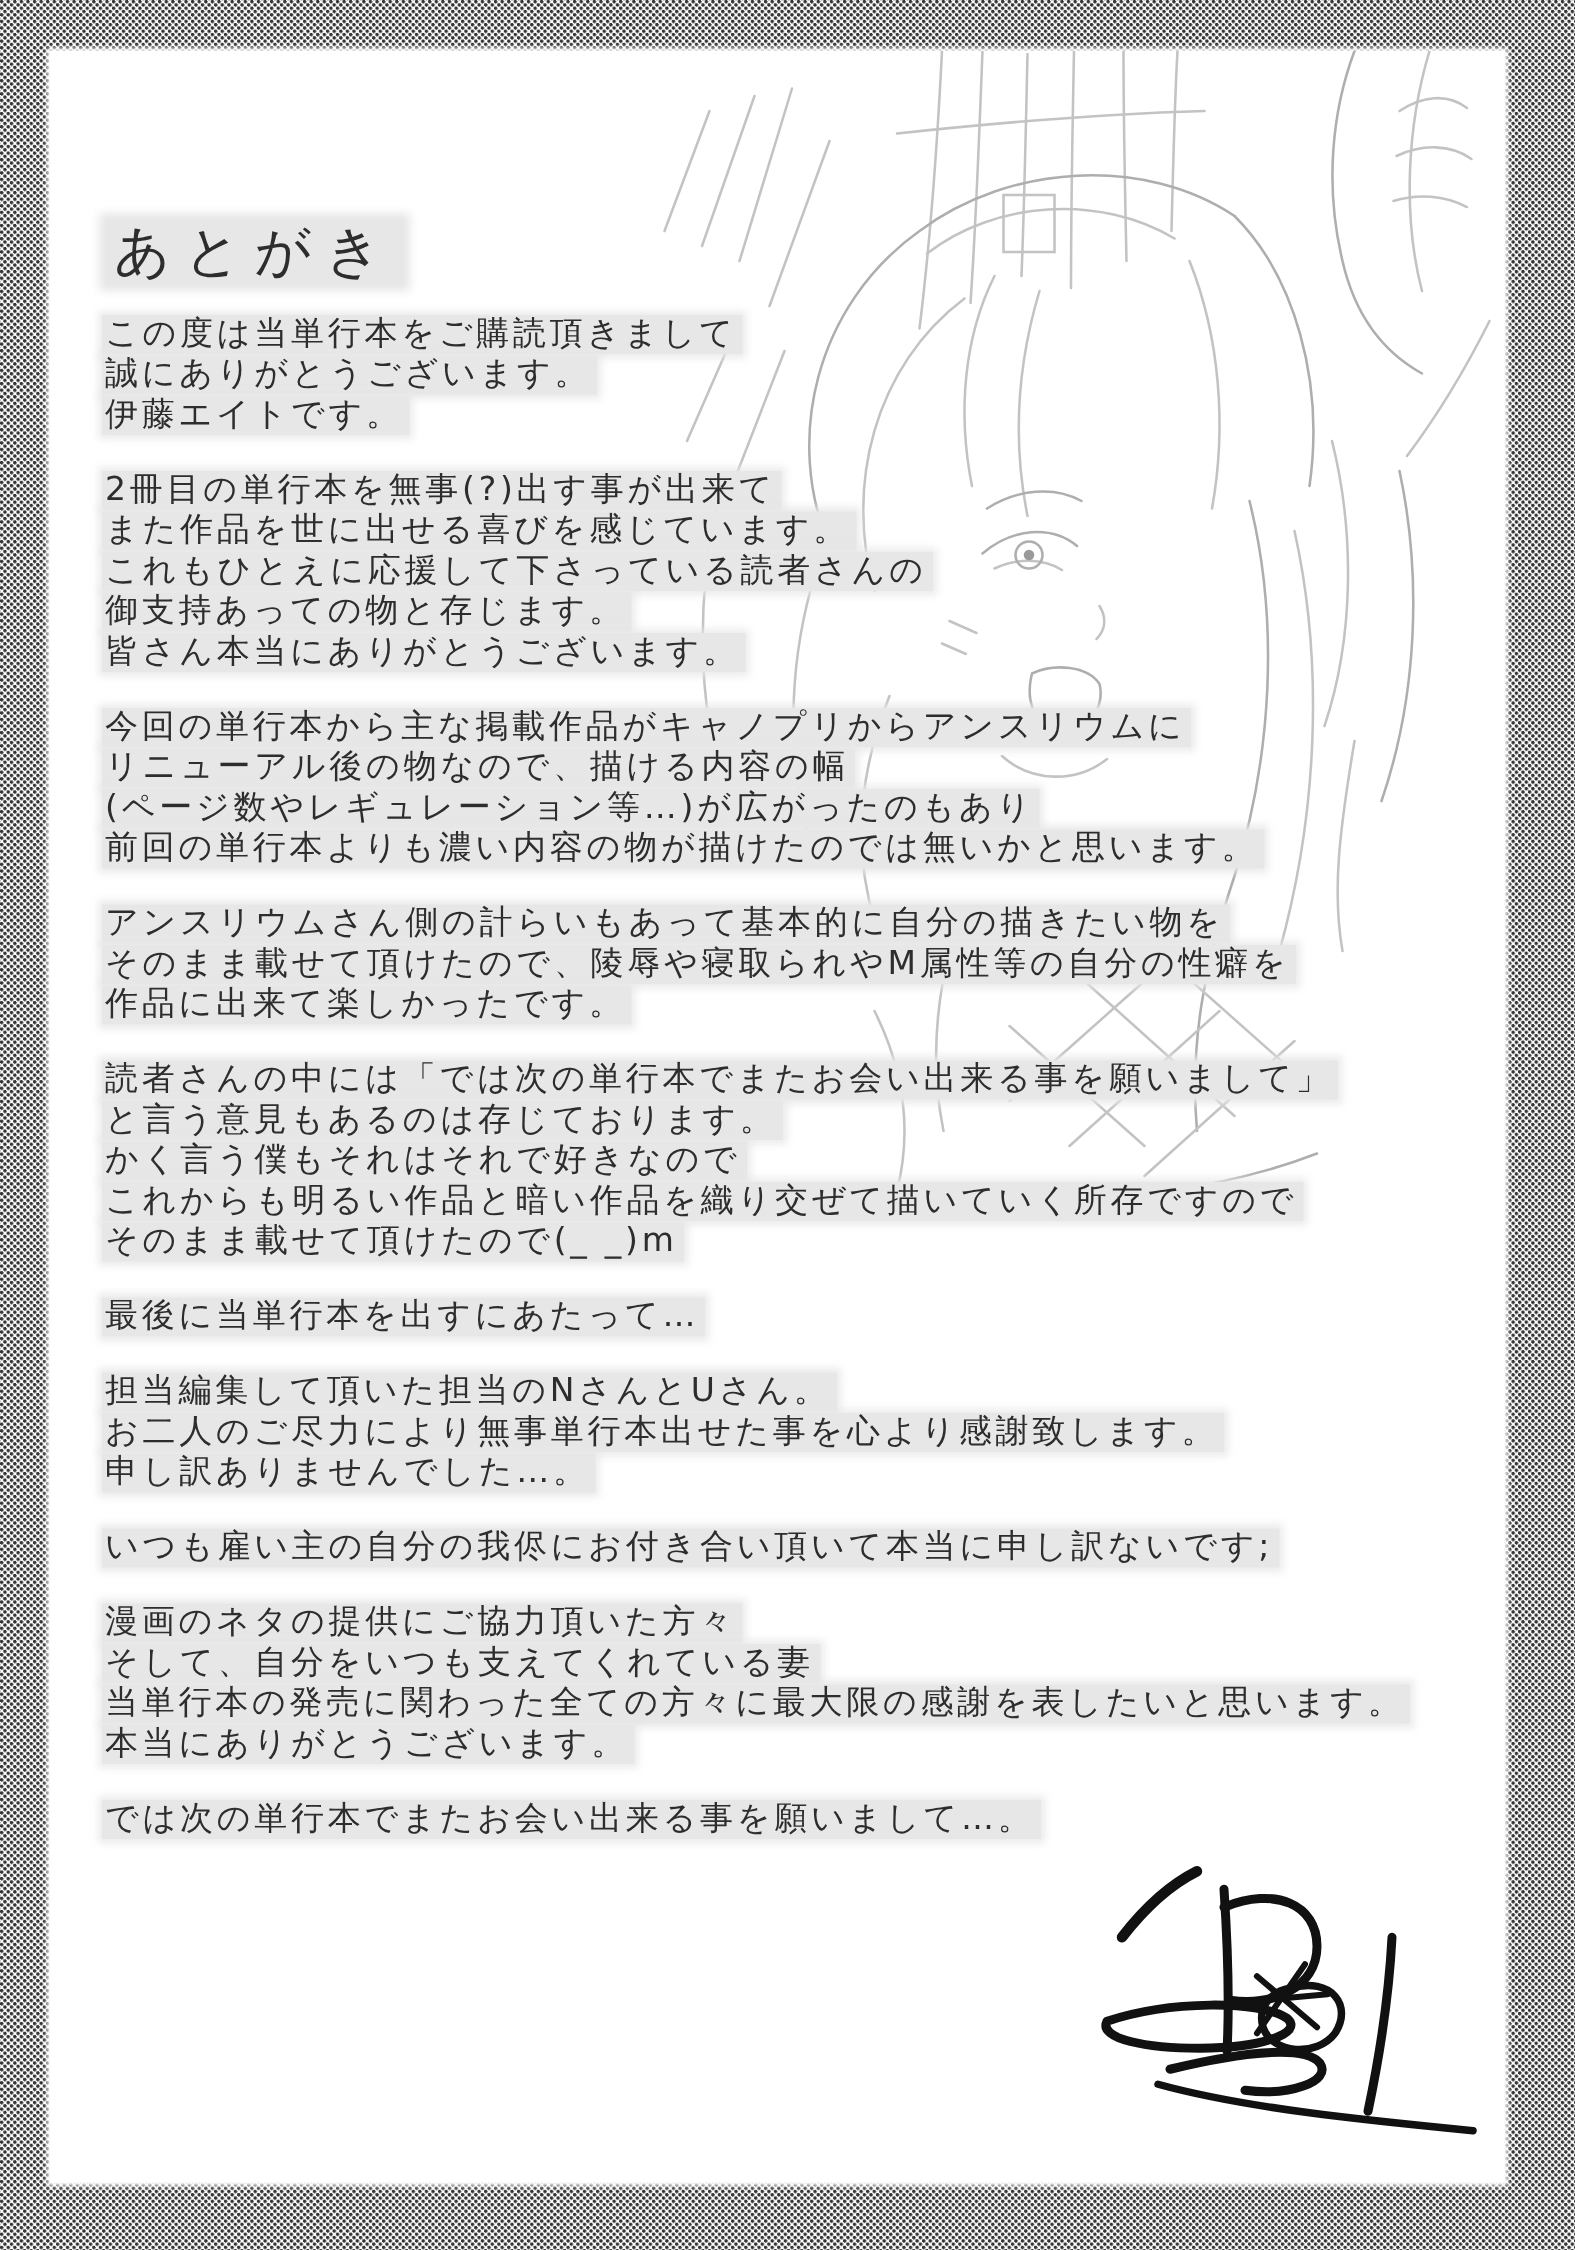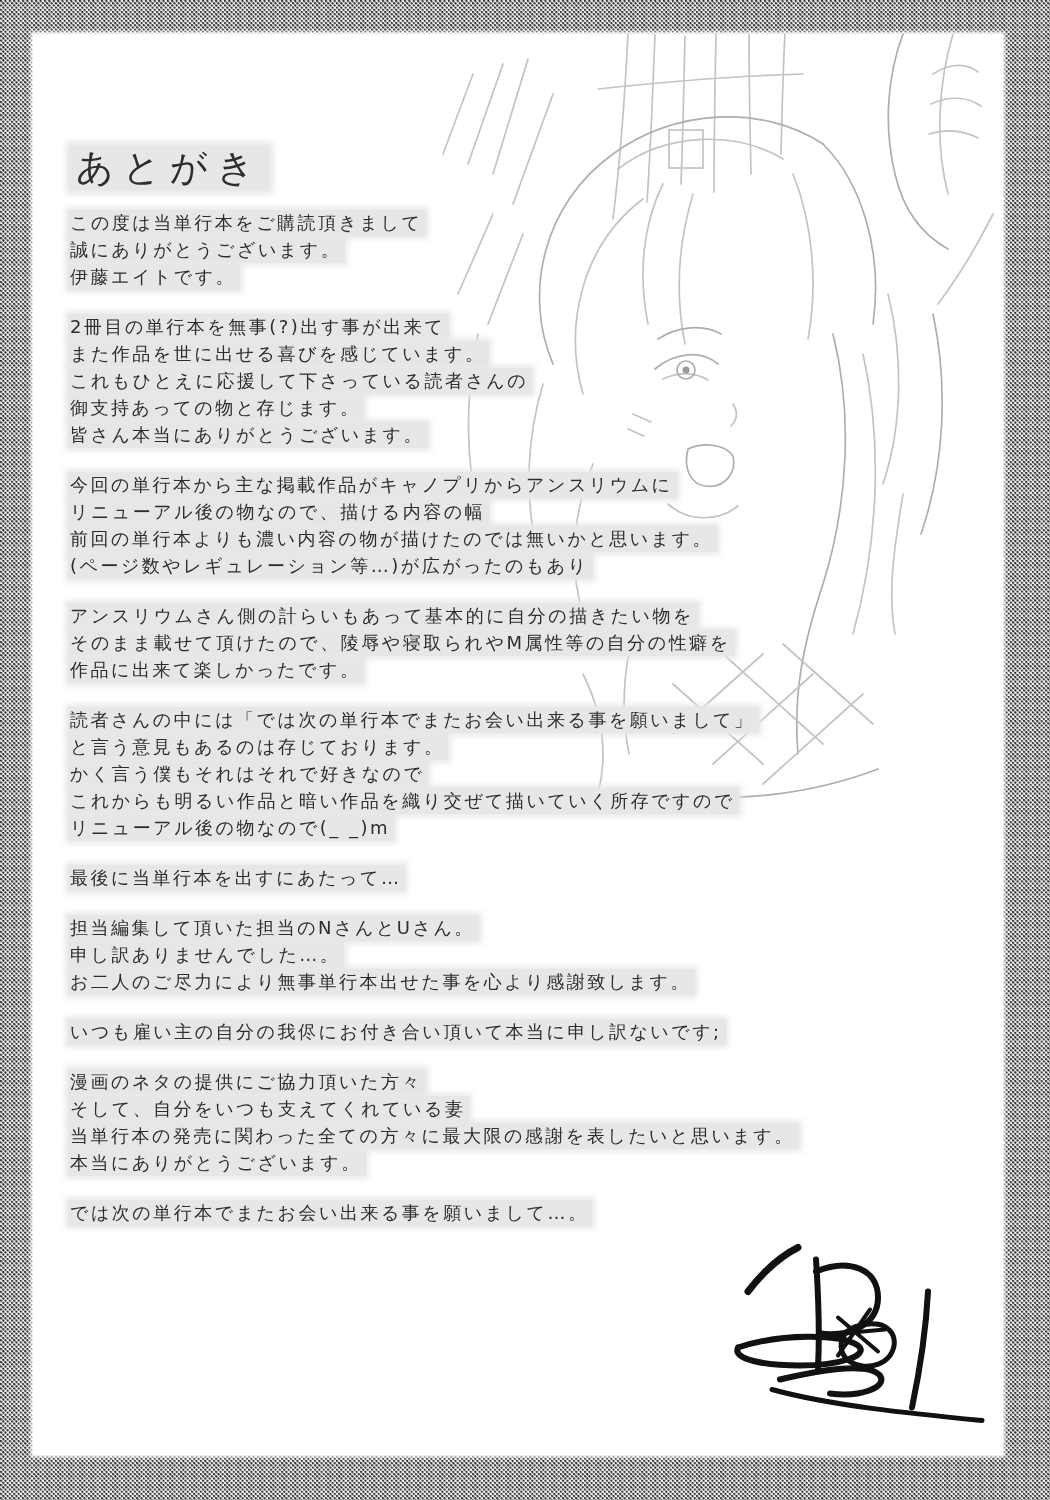--- a/index.html
+++ b/index.html
@@ -40,21 +40,21 @@
     background:var(--line-highlight,#e7e7e7);
     box-shadow:0 0 6px 4px var(--line-highlight,#e7e7e7);
     padding:0 6px;margin:0 0 20px 0;
     position:relative;z-index:2;
     font-weight:500;
   }
   .afterword-body{position:relative;z-index:2;}
   .para{margin:0 0 24px 0;}
   .line{
     display:table;white-space:nowrap;
-    font-size:18px;line-height:23px;letter-spacing:2.5px;
+    font-size:22px;line-height:23px;letter-spacing:2.5px;
     color:var(--ink,#2d2d2d);
     background:var(--line-highlight,#e7e7e7);
     box-shadow:0 0 5px 3px rgba(231,231,231,.85);
     padding:1px 4px 2px 2px;margin:0 0 1px -2px;
   }
   .signature-wrap{
     position:absolute;left:687px;top:1193px;width:285px;height:200px;z-index:2;
   }
   svg .sk{fill:none;stroke:var(--sketch-stroke,#c3c3c3);stroke-width:1.7;stroke-linecap:round;}
   svg .skd{fill:none;stroke:#aeaeae;stroke-width:1.7;stroke-linecap:round;}
@@ -144,42 +144,42 @@
         <p class="para">
           <span class="line">2冊目の単行本を無事(?)出す事が出来て</span>
           <span class="line">また作品を世に出せる喜びを感じています。</span>
           <span class="line">これもひとえに応援して下さっている読者さんの</span>
           <span class="line">御支持あっての物と存じます。</span>
           <span class="line">皆さん本当にありがとうございます。</span>
         </p>
         <p class="para">
           <span class="line">今回の単行本から主な掲載作品がキャノプリからアンスリウムに</span>
           <span class="line">リニューアル後の物なので、描ける内容の幅</span>
+          <span class="line">(ページ数やレギュレーション等…)が広がったのもあり</span>
           <span class="line">前回の単行本よりも濃い内容の物が描けたのでは無いかと思います。</span>
-          <span class="line">(ページ数やレギュレーション等…)が広がったのもあり</span>
         </p>
         <p class="para">
           <span class="line">アンスリウムさん側の計らいもあって基本的に自分の描きたい物を</span>
           <span class="line">そのまま載せて頂けたので、陵辱や寝取られやM属性等の自分の性癖を</span>
           <span class="line">作品に出来て楽しかったです。</span>
         </p>
         <p class="para">
           <span class="line">読者さんの中には「では次の単行本でまたお会い出来る事を願いまして」</span>
           <span class="line">と言う意見もあるのは存じております。</span>
           <span class="line">かく言う僕もそれはそれで好きなので</span>
           <span class="line">これからも明るい作品と暗い作品を織り交ぜて描いていく所存ですので</span>
-          <span class="line">リニューアル後の物なので(_ _)m</span>
+          <span class="line">そのまま載せて頂けたので(_ _)m</span>
         </p>
         <p class="para">
           <span class="line">最後に当単行本を出すにあたって…</span>
         </p>
         <p class="para">
           <span class="line">担当編集して頂いた担当のNさんとUさん。</span>
+          <span class="line">お二人のご尽力により無事単行本出せた事を心より感謝致します。</span>
           <span class="line">申し訳ありませんでした…。</span>
-          <span class="line">お二人のご尽力により無事単行本出せた事を心より感謝致します。</span>
         </p>
         <p class="para">
           <span class="line">いつも雇い主の自分の我侭にお付き合い頂いて本当に申し訳ないです;</span>
         </p>
         <p class="para">
           <span class="line">漫画のネタの提供にご協力頂いた方々</span>
           <span class="line">そして、自分をいつも支えてくれている妻</span>
           <span class="line">当単行本の発売に関わった全ての方々に最大限の感謝を表したいと思います。</span>
           <span class="line">本当にありがとうございます。</span>
         </p>

